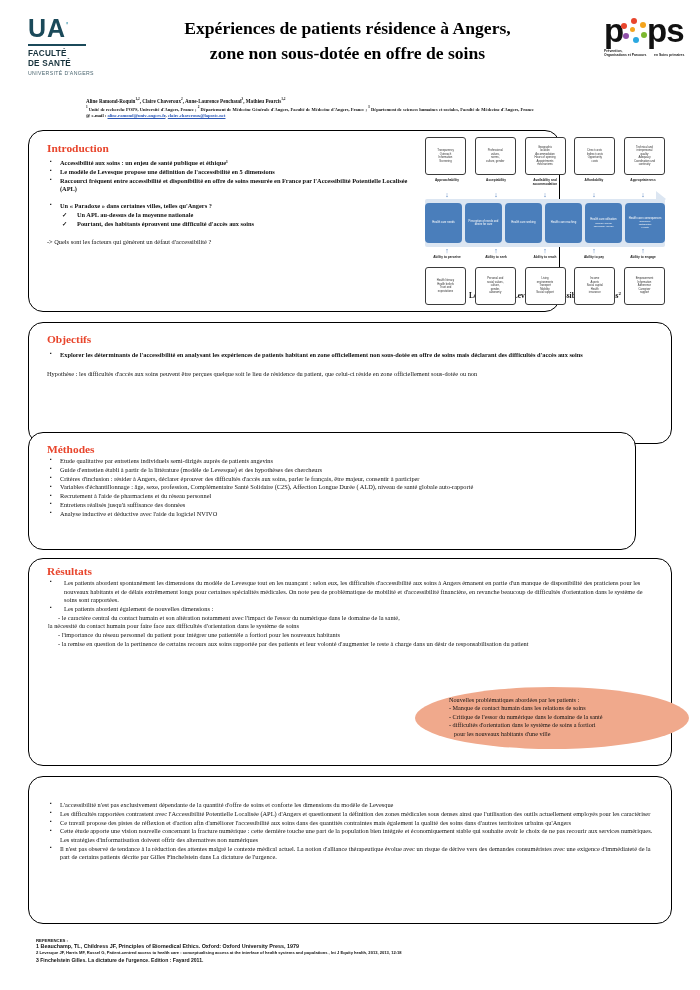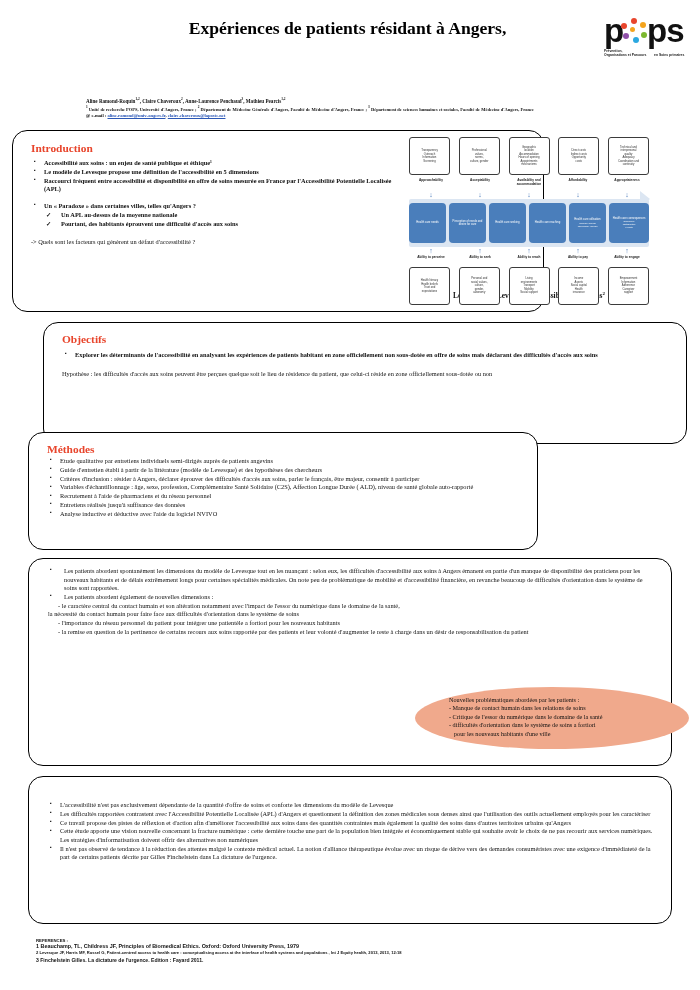--- a/index.html
+++ b/index.html
@@ -56,21 +56,21 @@
        color:#111;}
   .txt.b{font-weight:700;}
   ul.bl{list-style:none;margin:0;padding:0;}
   ul.bl>li{position:relative;padding-left:13px;margin-bottom:.2px;}
   ul.bl>li:before{content:"\25AA";position:absolute;left:3px;top:-0.6px;font-size:5px;color:#111;}
   ul.ck{list-style:none;margin:1px 0 0 0;padding:0;}
   ul.ck>li{position:relative;padding-left:17px;}
   ul.ck>li:before{content:"\2713";position:absolute;left:2px;top:0;font-size:6.2px;}
 
   
-  #introBox{left:12px;top:130px;width:532px;height:182px;}
+  #introBox{left:28px;top:130px;width:532px;height:182px;}
   .intro-left{position:absolute;left:18px;top:11px;width:372px;}
   .intro-right{position:absolute;left:396px;top:6px;width:240px;}
   .fig-cap{font-family:"Liberation Serif",serif;font-weight:700;font-size:7.4px;
            text-align:center;color:#111;margin-top:2px;}
   .fig-cap sup{font-size:5px;}
 
   
   .lev{position:relative;width:240px;height:152px;}
   .lev .row{position:absolute;left:0;width:240px;display:flex;}
   .lev .cardrow{top:0;height:40px;justify-content:space-between;}
@@ -96,25 +96,25 @@
   .blue span{font-family:"Liberation Sans",sans-serif;font-size:2.75px;line-height:3.4px;
         text-align:center;color:#fff;}
   .blue span i{display:block;font-size:2.3px;font-style:normal;line-height:3px;}
   .abrow{top:110px;height:10px;justify-content:space-between;}
   .abilrow{top:118px;height:12px;justify-content:space-between;}
   .abil{width:44px;font-family:"Liberation Sans",sans-serif;font-size:3.2px;font-weight:700;
         line-height:4.1px;text-align:center;color:#1a1a1a;}
   .botrow{top:130px;height:40px;justify-content:space-between;}
 
   
-  #objBox{left:43px;top:322px;width:644px;height:122px;}
+  #objBox{left:28px;top:322px;width:644px;height:122px;}
   .pad{position:absolute;left:18px;top:10px;right:16px;}
 
   
-  #metBox{left:28px;top:432px;width:510px;height:118px;}
+  #metBox{left:28px;top:432px;width:608px;height:118px;}
 
   
   #resBox{left:28px;top:558px;width:644px;height:208px;}
   .oval{position:absolute;left:386px;top:128px;width:274px;height:62px;
         background:#F0A98C;border-radius:50%/50%;}
   .oval .ot{position:absolute;left:34px;top:9px;width:236px;
         font-family:"Liberation Serif",serif;font-size:6.2px;line-height:8.4px;color:#111;}
 
   
   #disBox{left:28px;top:776px;width:644px;height:148px;}
@@ -129,23 +129,31 @@
   .refs .r3{font-family:"Liberation Sans",sans-serif;font-size:5.1px;font-weight:700;
             color:#111;line-height:7px;}
 </style>
 </head>
 <body>
 
 <div class="poster">
 
   <div class="header">
 
+    <div class="logo-ua">
+      <div class="ua-mark"><span>UA</span><sup>'</sup></div>
+      <div class="ua-rule"></div>
+      <div class="ua-l1" style="white-space:pre-line">FACULTÉ
+DE SANTÉ</div>
+      <div class="ua-l2">UNIVERSITÉ D'ANGERS</div>
+    </div>
 
     <div class="title">
-      <div>Expériences de patients résidant à Angers,</div>
+      <div>Expériences de patients résidence à Angers,</div>
+      <div>zone non sous-dotée en offre de soins</div>
     </div>
 
     <div class="logo-pops">
       <div class="pops-word">
         <div class="pops-p">p</div>
         <div class="pops-dots">
           <span style="left:10px;top:0;background:#E8452C"></span>
           <span style="left:19px;top:4px;background:#F4A41D"></span>
           <span style="left:20px;top:14px;background:#7CB82F"></span>
           <span style="left:12px;top:19px;background:#2BA8E0"></span>
@@ -355,20 +363,21 @@
         <li>Variables d'échantillonnage : âge, sexe, profession, Complémentaire Santé Solidaire (C2S), Affection Longue Durée ( ALD), niveau de santé globale auto-rapporté</li>
         <li>Recrutement à l'aide de pharmaciens et du réseau personnel</li>
         <li>Entretiens réalisés jusqu'à suffisance des données</li>
         <li>Analyse inductive et déductive avec l'aide du logiciel NVIVO</li>
       </ul>
     </div>
   </div>
 
   <div class="box" id="resBox">
     <div class="pad" style="top:6px">
+      <div class="sec-h">Résultats</div>
       <ul class="bl txt" style="margin-top:2px">
         <li style="padding-left:17px">
           <span>Les patients abordent spontanément les dimensions du modèle de Levesque tout en les nuançant : selon eux, les difficultés d'accessibilité aux soins à Angers émanent en partie d'un manque de disponibilité des praticiens pour les nouveaux habitants et de délais extrêmement longs pour certaines spécialités médicales. On note peu de problématique de mobilité et d'accessibilité financière, en revanche beaucoup de difficultés d'orientation dans le système de soins sont rapportées.</span></li>
         <li style="padding-left:17px">
           <span>Les patients abordent également de nouvelles dimensions :</span></li>
       </ul>
       <div class="txt" style="margin-left:11px">- le caractère central du contact humain et son altération notamment avec l'impact de l'essor du numérique dans le domaine de la  santé,</div>
       <div class="txt" style="margin-left:1px">la nécessité du contact humain pour faire face aux difficultés d'orientation dans le système de soins</div>
       <div class="txt" style="margin-left:11px">- l'importance du réseau personnel du patient pour intégrer une patientèle a fortiori pour les nouveaux habitants</div>
       <div class="txt" style="margin-left:11px;width:610px">- la remise en question de la pertinence de certains recours aux soins rapportée par des patients et leur volonté d'augmenter le reste à charge dans un désir de responsabilisation du patient</div>

